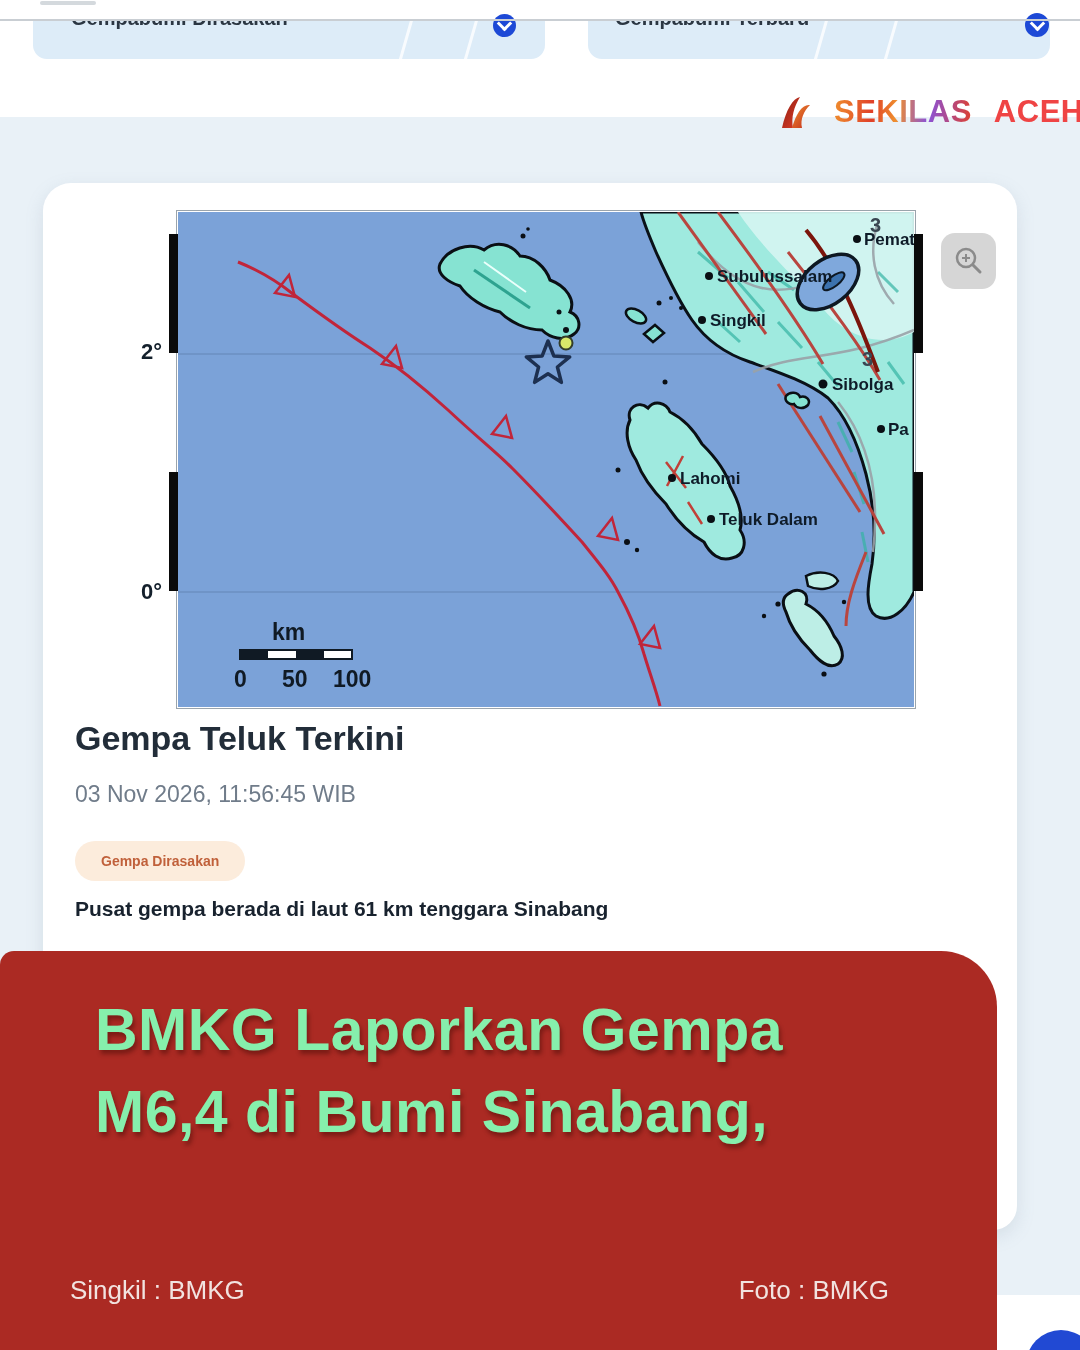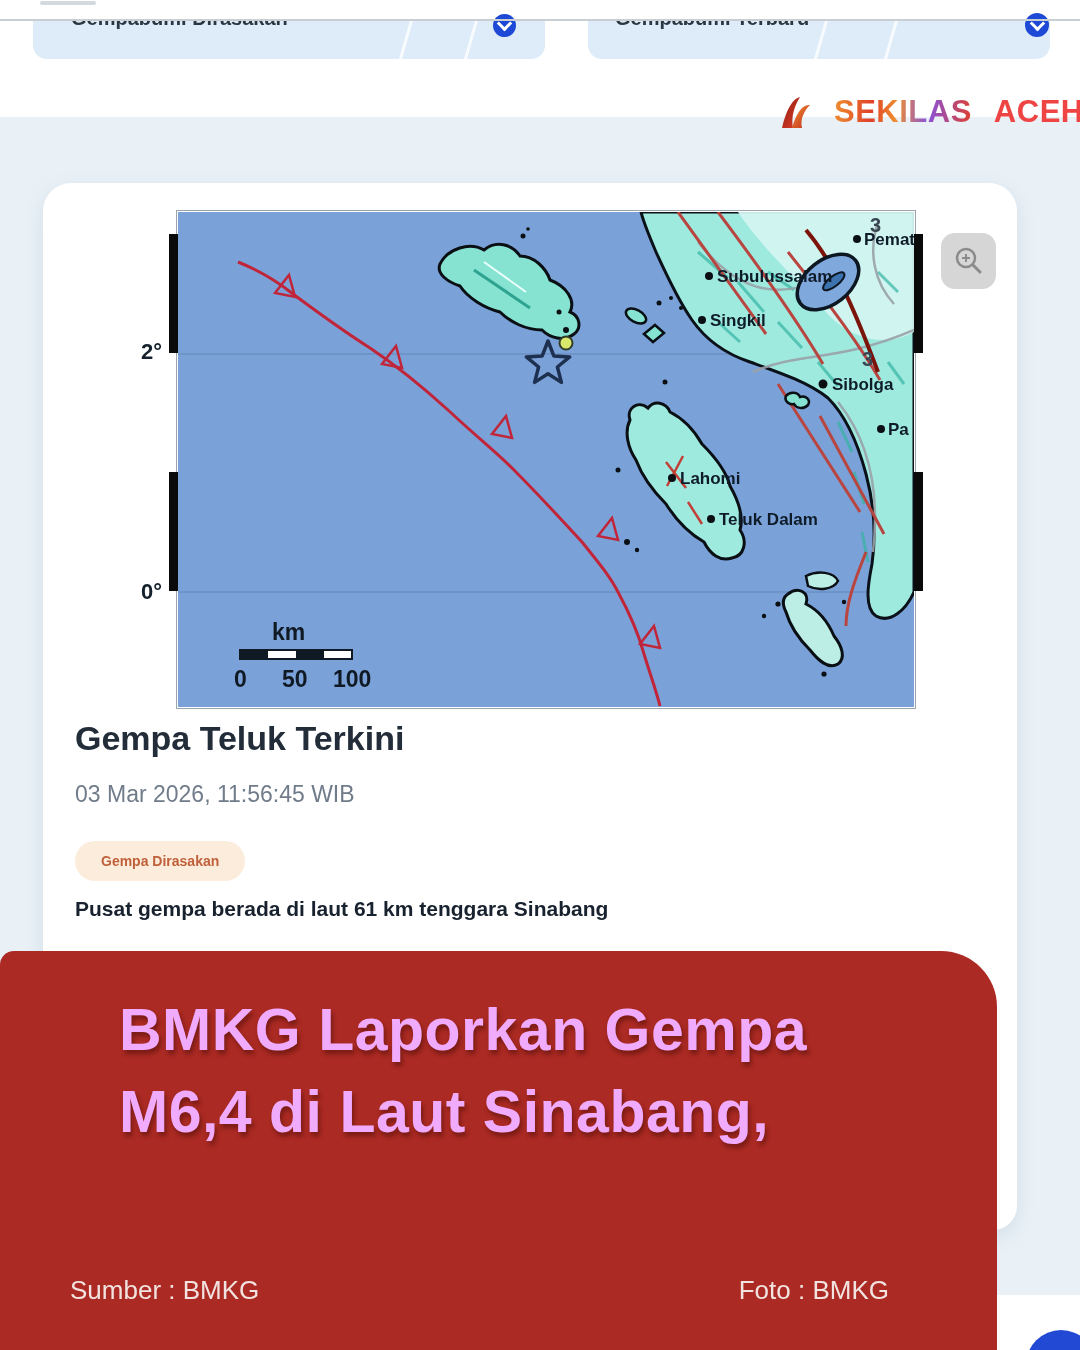--- a/index.html
+++ b/index.html
@@ -62,21 +62,21 @@
   }
   .article-summary{left:32px;top:714px;font-size:21px;font-weight:bold;color:#18222e;}
 
   
   .banner{
     left:0;top:951px;width:997px;height:399px;background:#ab2a23;
     border-radius:14px 56px 0 0;z-index:5;
   }
   .headline{position:absolute;left:95px;top:38px;font-weight:bold;font-size:59px;line-height:82px;
     letter-spacing:.5px;text-shadow:2px 4px 4px rgba(60,8,4,.45);white-space:nowrap;}
-  .headline .yl{color:#f0abfc;display:block;margin-left:24px;}
+  .headline .yl{color:#86efac;display:block;}
   .headline .wh{color:#ffffff;display:block;padding-left:16px;}
   .credit{position:absolute;top:324px;font-size:26px;color:#f2e3e0;}
   .credit.src{left:70px;}
   .credit.pho{right:108px;margin-left:36px;}
 
   
   .br-white{left:997px;top:1295px;width:83px;height:55px;background:#ffffff;z-index:4;}
   .blue-dot.big{left:1026px;top:1330px;width:70px;height:70px;background:#2149d3;z-index:6;}
 
   
@@ -270,30 +270,30 @@
   <div class="zoom-btn">
     <svg width="34" height="34" viewBox="0 0 34 34">
       <circle cx="14" cy="14" r="9" fill="none" stroke="#8b8b8b" stroke-width="2.5"></circle>
       <line x1="14" y1="10" x2="14" y2="18" stroke="#8b8b8b" stroke-width="2"></line>
       <line x1="10" y1="14" x2="18" y2="14" stroke="#8b8b8b" stroke-width="2"></line>
       <line x1="21" y1="21" x2="28" y2="28" stroke="#8b8b8b" stroke-width="3" stroke-linecap="round"></line>
     </svg>
   </div>
 
   <div class="abs article-title">Gempa Teluk Terkini</div>
-  <div class="abs article-date">03 Mar 2026, 11:56:45 WIB</div>
+  <div class="abs article-date">03 Nov 2026, 11:56:45 WIB</div>
   <div class="abs badge">
     <span>Gempa Dirasakan</span>
   </div>
   <div class="abs article-summary">Pusat gempa berada di laut 61 km tenggara Sinabang</div>
 </div>
 
 <div class="abs banner">
   <div class="headline">
     <span class="yl">BMKG Laporkan Gempa</span>
-    <span class="yl">M6,4 di Laut Sinabang,</span>
-  </div>
-  <div class="credit src">Sumber : BMKG</div>
+    <span class="yl">M6,4 di Bumi Sinabang,</span>
+  </div>
+  <div class="credit src">Singkil : BMKG</div>
   <div class="credit pho">Foto : BMKG</div>
 </div>
 
 <div class="abs br-white"></div>
 <div class="abs blue-dot big"></div>
 
 </body></html>

